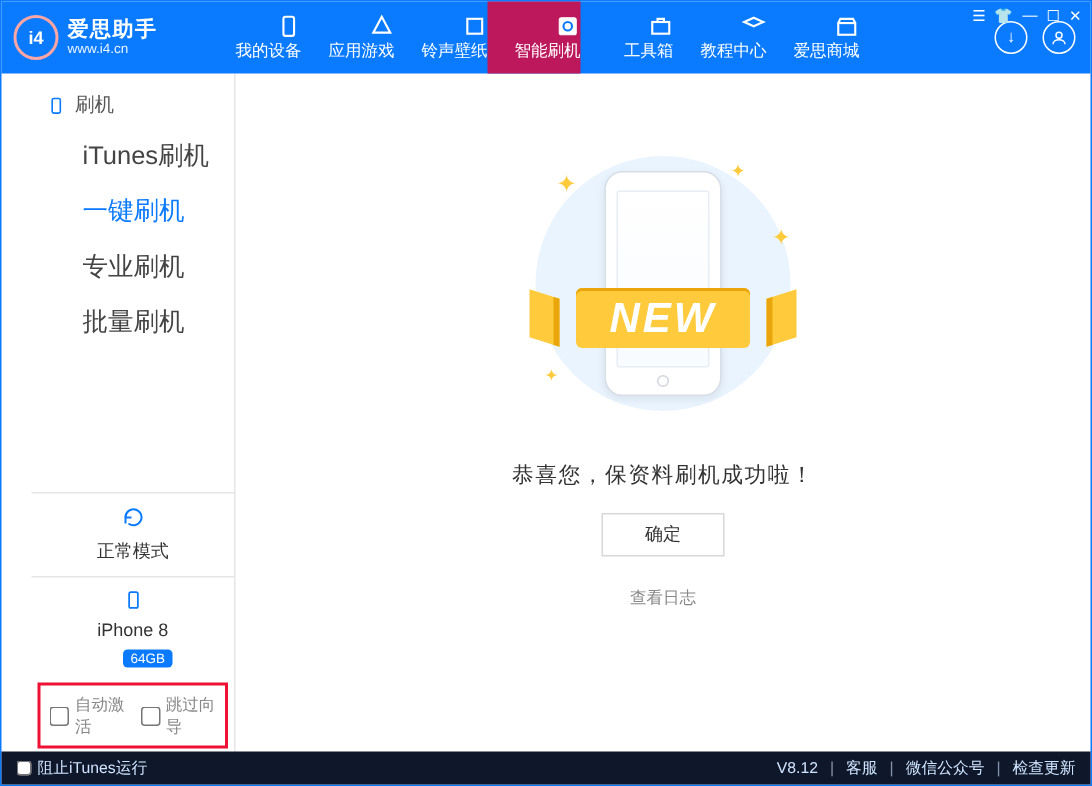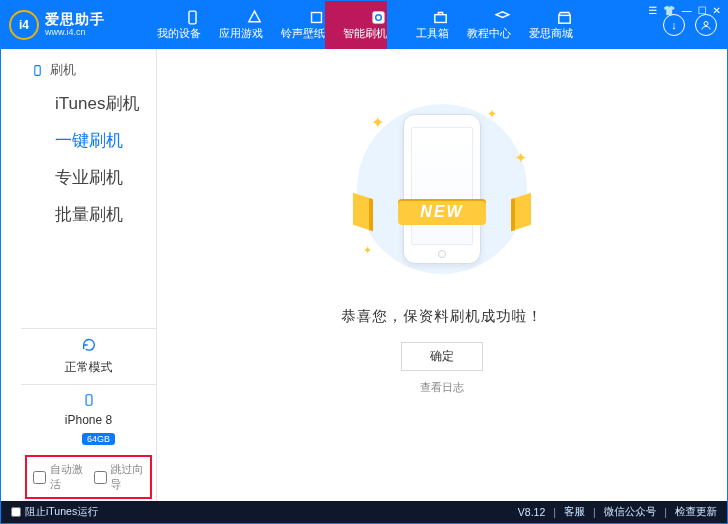--- a/index.html
+++ b/index.html
@@ -1,21 +1,21 @@
 <!DOCTYPE html>
 <html><head>
 <meta charset="utf-8">
 <style>
   * { box-sizing: border-box; margin: 0; padding: 0; font-family: "Microsoft YaHei", Arial, sans-serif; }
   html, body { width: 728px; height: 524px; overflow: hidden; }
   .app { width: 728px; height: 524px; display: flex; flex-direction: column; border: 1px solid #0a7aff; }
   
   .header { height: 48px; background: #0a7aff; display: flex; align-items: center; color: #fff; position: relative; }
   .brand { display: flex; align-items: center; margin-left: 8px; width: 130px; }
-  .brand-logo { width: 30px; height: 30px; border: 2px solid #eab308; border-radius: 50%; display: flex; align-items: center; justify-content: center; font-weight: bold; font-size: 12px; color: #fff; }
+  .brand-logo { width: 30px; height: 30px; border: 2px solid #fca5a5; border-radius: 50%; display: flex; align-items: center; justify-content: center; font-weight: bold; font-size: 12px; color: #fff; }
   .brand-text { display: flex; flex-direction: column; margin-left: 6px; line-height: 1.1; }
   .brand-title { font-size: 14px; font-weight: bold; letter-spacing: 1px; }
   .brand-url { font-size: 9px; opacity: 0.9; }
   .tabs { display: flex; height: 48px; align-items: stretch; }
   .tab { width: 62px; display: flex; flex-direction: column; align-items: flex-end; justify-content: center; font-size: 11px; cursor: pointer; gap: 0; }
   .tab.active { background: #be185d; }
   .tab-icon { width: 17px; height: 17px; display: flex; align-items: center; justify-content: center; }
   .tab-icon svg { width: 17px; height: 17px; stroke: #fff; fill: none; }
   .win-controls { position: absolute; top: 4px; right: 6px; display: flex; gap: 6px; font-size: 10px; }
   .win-controls span { cursor: pointer; color: #fff; }
@@ -39,27 +39,27 @@
   .red-box { border: 2px solid #e13; padding: 5px 6px; margin: 2px 4px; display: flex; gap: 10px; align-items: center; font-size: 11px; color:#888; }
   
   .main { flex: 1; display: flex; flex-direction: column; align-items: center; justify-content: flex-start; padding-top: 50px; }
   .illus { width: 210px; height: 180px; position: relative; display: flex; align-items: center; justify-content: center; }
   .circle-bg { width: 170px; height: 170px; background: #eaf4ff; border-radius: 50%; position: absolute; }
   .sparkle { position: absolute; color: #ffcb3c; }
   .phone { width: 78px; height: 150px; background: #fff; border: 1px solid #d7dee7; border-radius: 12px; position: relative; z-index: 2; box-shadow: 0 2px 6px rgba(0,0,0,0.08); }
   .phone::before { content: ""; position: absolute; top: 12px; left: 7px; right: 7px; bottom: 18px; border: 1px solid #e8edf3; border-radius: 2px; background: linear-gradient(#fff,#f8fbff); }
   .phone-btn { position: absolute; bottom: 5px; left: 50%; transform: translateX(-50%); width: 8px; height: 8px; border: 1px solid #d0d6dd; border-radius: 50%; }
   .ribbon { position: absolute; z-index: 3; width: 170px; height: 54px; display: flex; align-items: center; justify-content: center; top: 86px; }
-  .ribbon-body { background: #ffcb3c; color: #fff; font-weight: 800; font-size: 16px; padding: 4px 22px; border-radius: 4px; position: relative; box-shadow: 0 2px 0 #e9a50a inset; letter-spacing: 2px; font-style: italic; }
+  .ribbon-body { background: #ffcb3c; color: #fff; font-weight: 800; font-size: 28px; padding: 4px 22px; border-radius: 4px; position: relative; box-shadow: 0 2px 0 #e9a50a inset; letter-spacing: 2px; font-style: italic; }
   .ribbon-tail { position: absolute; width: 20px; height: 32px; background: #ffcb3c; top: 11px; }
   .ribbon-tail.left { left: -4px; transform: skewY(18deg); border-right: 4px solid #e9a50a; }
   .ribbon-tail.right { right: -4px; transform: skewY(-18deg); border-left: 4px solid #e9a50a; }
   .success-text { margin-top: 28px; font-size: 14.5px; color: #333; letter-spacing: 1px; }
   .ok-btn { margin-top: 16px; border: 1px solid #d8d8d8; background: #fff; padding: 5px 28px; font-size: 12px; cursor: pointer; color:#333; }
-  .log-link { margin-top: 9px; font-size: 11px; color: #888; cursor: pointer; }
+  .log-link { margin-top: 20px; font-size: 11px; color: #888; cursor: pointer; }
   
   .footer { height: 22px; background: #0f172a; display: flex; align-items: center; color: #cfe4ff; font-size: 10.5px; padding: 0 10px; }
   .footer input { width: 10px; height: 10px; margin-right: 4px; }
   .footer-right { margin-left: auto; display: flex; gap: 8px; align-items: center; }
   .footer-sep { opacity: 0.6; }
 </style>
 </head>
 <body>
 
 <div class="app">

